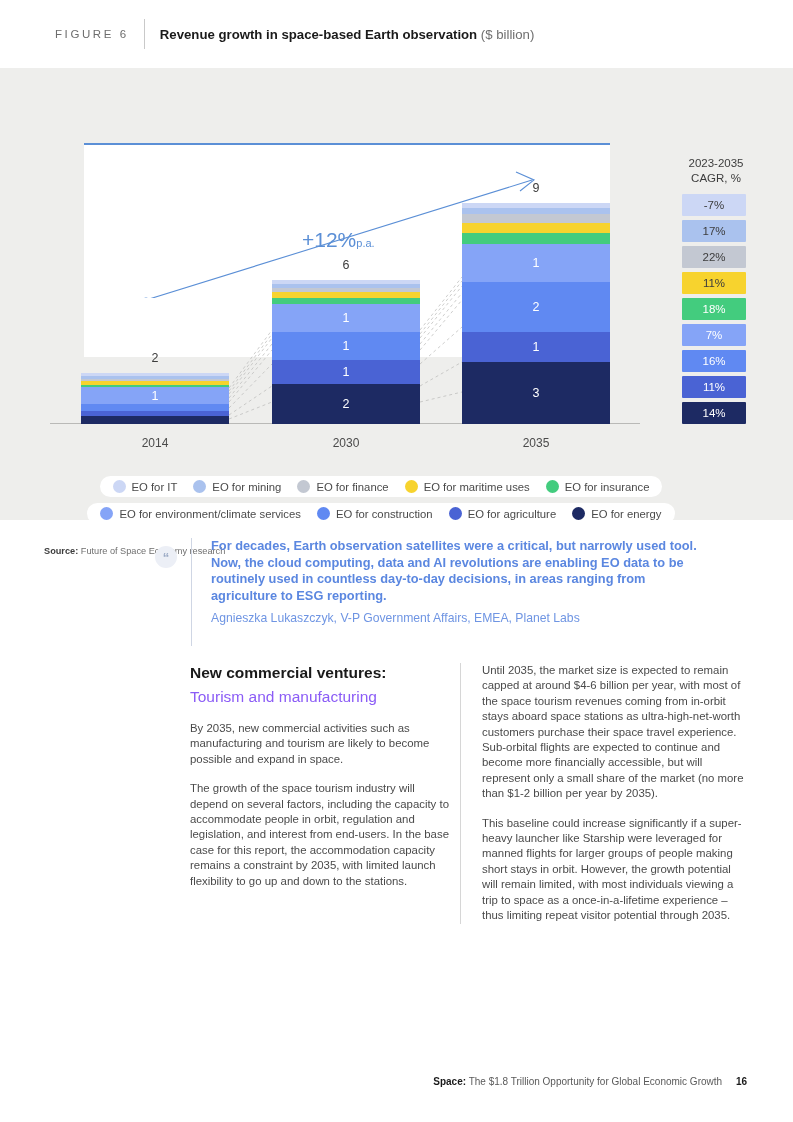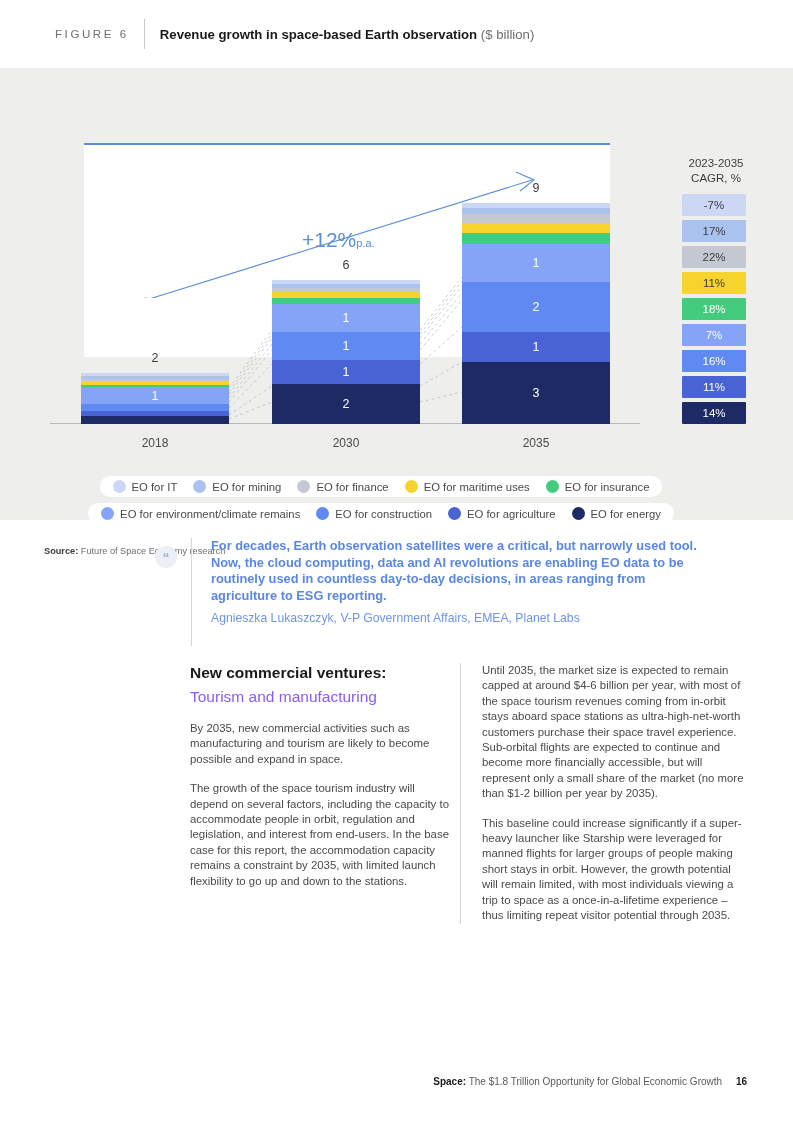--- a/index.html
+++ b/index.html
@@ -240,21 +240,21 @@
         <div class="seg" style="height: 62px; background: rgb(29, 42, 99);">
           <span class="seg-val" style="color: rgb(255, 255, 255);">3</span>
         </div>
       </div>
 
     <div class="bar-total" style="left: 81px; top: 283px;">2</div>
     <div class="bar-total" style="left: 272px; top: 190px;">6</div>
     <div class="bar-total" style="left: 462px; top: 113px;">9</div>
   </div>
 
-  <div class="xlabel" style="left:81px;">2018</div>
+  <div class="xlabel" style="left:81px;">2014</div>
   <div class="xlabel" style="left:272px;">2030</div>
   <div class="xlabel" style="left:462px;">2035</div>
 
   <div class="cagr-head">
     <div>2023-2035</div>
     <div>CAGR, %</div>
   </div>
   <div class="cagr-list">
       <div class="cagr-box" style="background: rgb(204, 215, 245); color: rgb(60, 60, 60);">-7%</div>
       <div class="cagr-box" style="background: rgb(170, 194, 238); color: rgb(60, 60, 60);">17%</div>
@@ -289,21 +289,21 @@
           <div class="legend-item">
             <span class="legend-dot" style="background: rgb(67, 204, 126);"></span>
             <span class="legend-text">EO for insurance</span>
           </div>
         </div>
     </div>
     <div class="legend-row">
       <div class="legend-pill">
           <div class="legend-item">
             <span class="legend-dot" style="background: rgb(133, 164, 247);"></span>
-            <span class="legend-text">EO for environment/climate remains</span>
+            <span class="legend-text">EO for environment/climate services</span>
           </div>
           <div class="legend-item">
             <span class="legend-dot" style="background: rgb(96, 137, 242);"></span>
             <span class="legend-text">EO for construction</span>
           </div>
           <div class="legend-item">
             <span class="legend-dot" style="background: rgb(74, 99, 212);"></span>
             <span class="legend-text">EO for agriculture</span>
           </div>
           <div class="legend-item">

